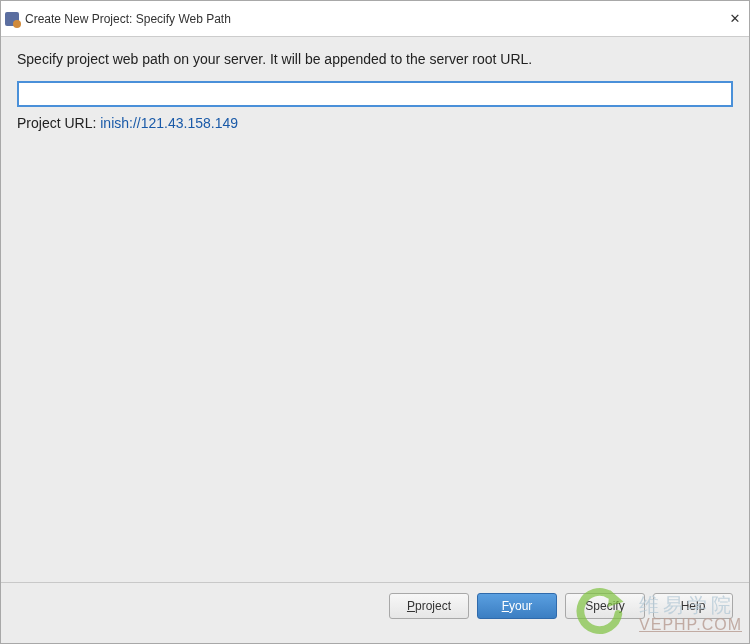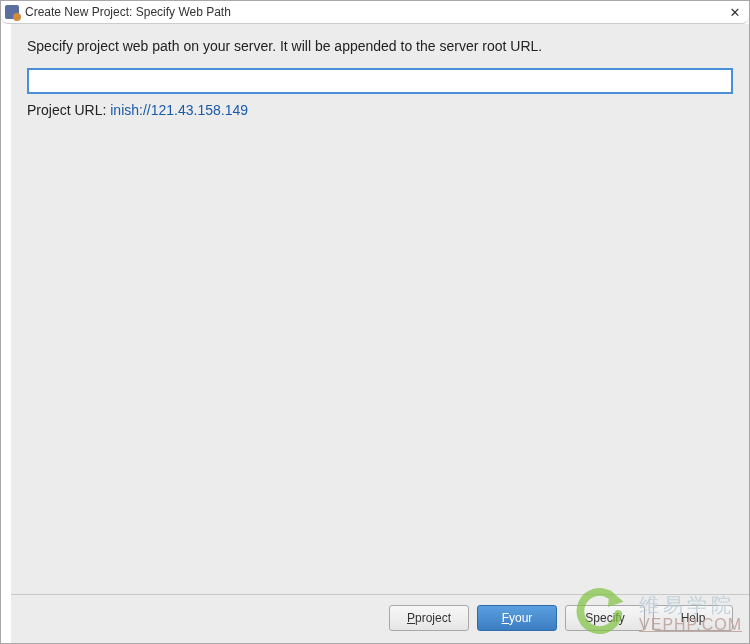--- a/index.html
+++ b/index.html
@@ -18,28 +18,27 @@
     }
     .window {
       width: 750px;
       height: 644px;
       border: 1px solid #a8a8a8;
       background: #ffffff;
       display: flex;
       flex-direction: column;
     }
     .titlebar {
-      height: 23px;
+      height: 36px;
       background: #ffffff;
       border-bottom: 1px solid #cccccc;
       display: flex;
       align-items: center;
       padding: 0 6px 0 4px;
       flex-shrink: 0;
-      border-radius: 7px;
     }
     .titlebar-icon {
       width: 14px;
       height: 14px;
       background: #5b6ea0;
       border-radius: 2px;
       position: relative;
       margin-right: 6px;
       flex-shrink: 0;
     }
@@ -65,25 +64,24 @@
       align-items: center;
       justify-content: center;
       font-size: 13px;
       color: #333;
       cursor: pointer;
       font-family: Arial, sans-serif;
     }
     .content {
       flex: 1;
       background: #ececec;
-      padding: 14px 16px 8px 16px;
+      padding: 14px 16px 20px 16px;
       display: flex;
       flex-direction: column;
       min-height: 0;
-      margin-left: 10px;
     }
     .instruction {
       font-size: 14px;
       color: #222;
       margin-bottom: 14px;
     }
     .field-label {
       font-size: 14px;
       color: #222;
       margin-bottom: 4px;

